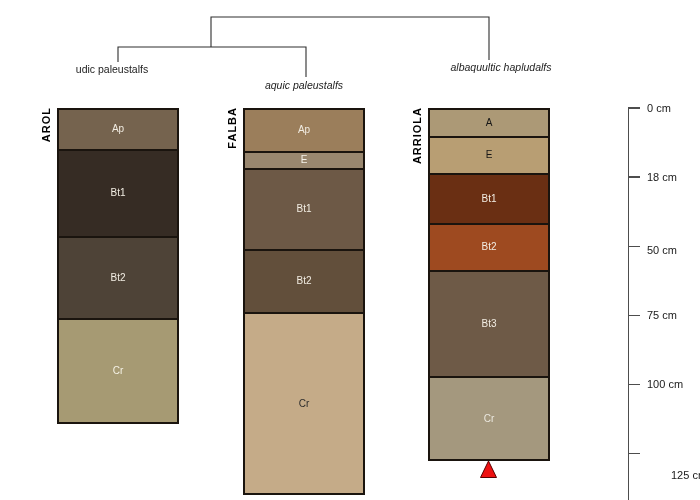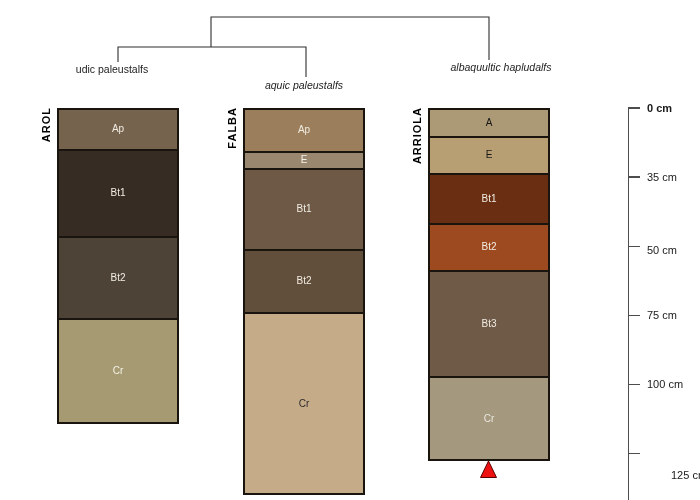--- a/index.html
+++ b/index.html
@@ -119,23 +119,23 @@
       </div>
     </div>
 
   <svg class="marker-svg" width="22" height="22">
     <polygon points="10.5,3 2.5,19.5 18.5,19.5" fill="#ee1111" stroke="#5a0000" stroke-width="1"></polygon>
   </svg>
 
   <div id="depth-scale">
     <div class="axis-line"></div>
   <div class="tick" style="top: 107.35px;"></div>
-      <div class="tick-label" style="top: 108px; font-weight: bold;">0 cm</div>
+      <div class="tick-label" style="top: 108px;">0 cm</div>
       <div class="tick" style="top: 176.45px;"></div>
-      <div class="tick-label" style="top: 177.1px;">35 cm</div>
+      <div class="tick-label" style="top: 177.1px;">18 cm</div>
       <div class="tick" style="top: 245.55px;"></div>
       <div class="tick-label" style="top: 250px;">50 cm</div>
       <div class="tick" style="top: 314.65px;"></div>
       <div class="tick-label" style="top: 315.3px;">75 cm</div>
       <div class="tick" style="top: 383.75px;"></div>
       <div class="tick-label" style="top: 384.4px;">100 cm</div>
       <div class="tick" style="top: 452.85px;"></div>
       <div class="tick-label" style="top: 475px; margin-left: 24px;">125 cm</div>
     </div>
 

